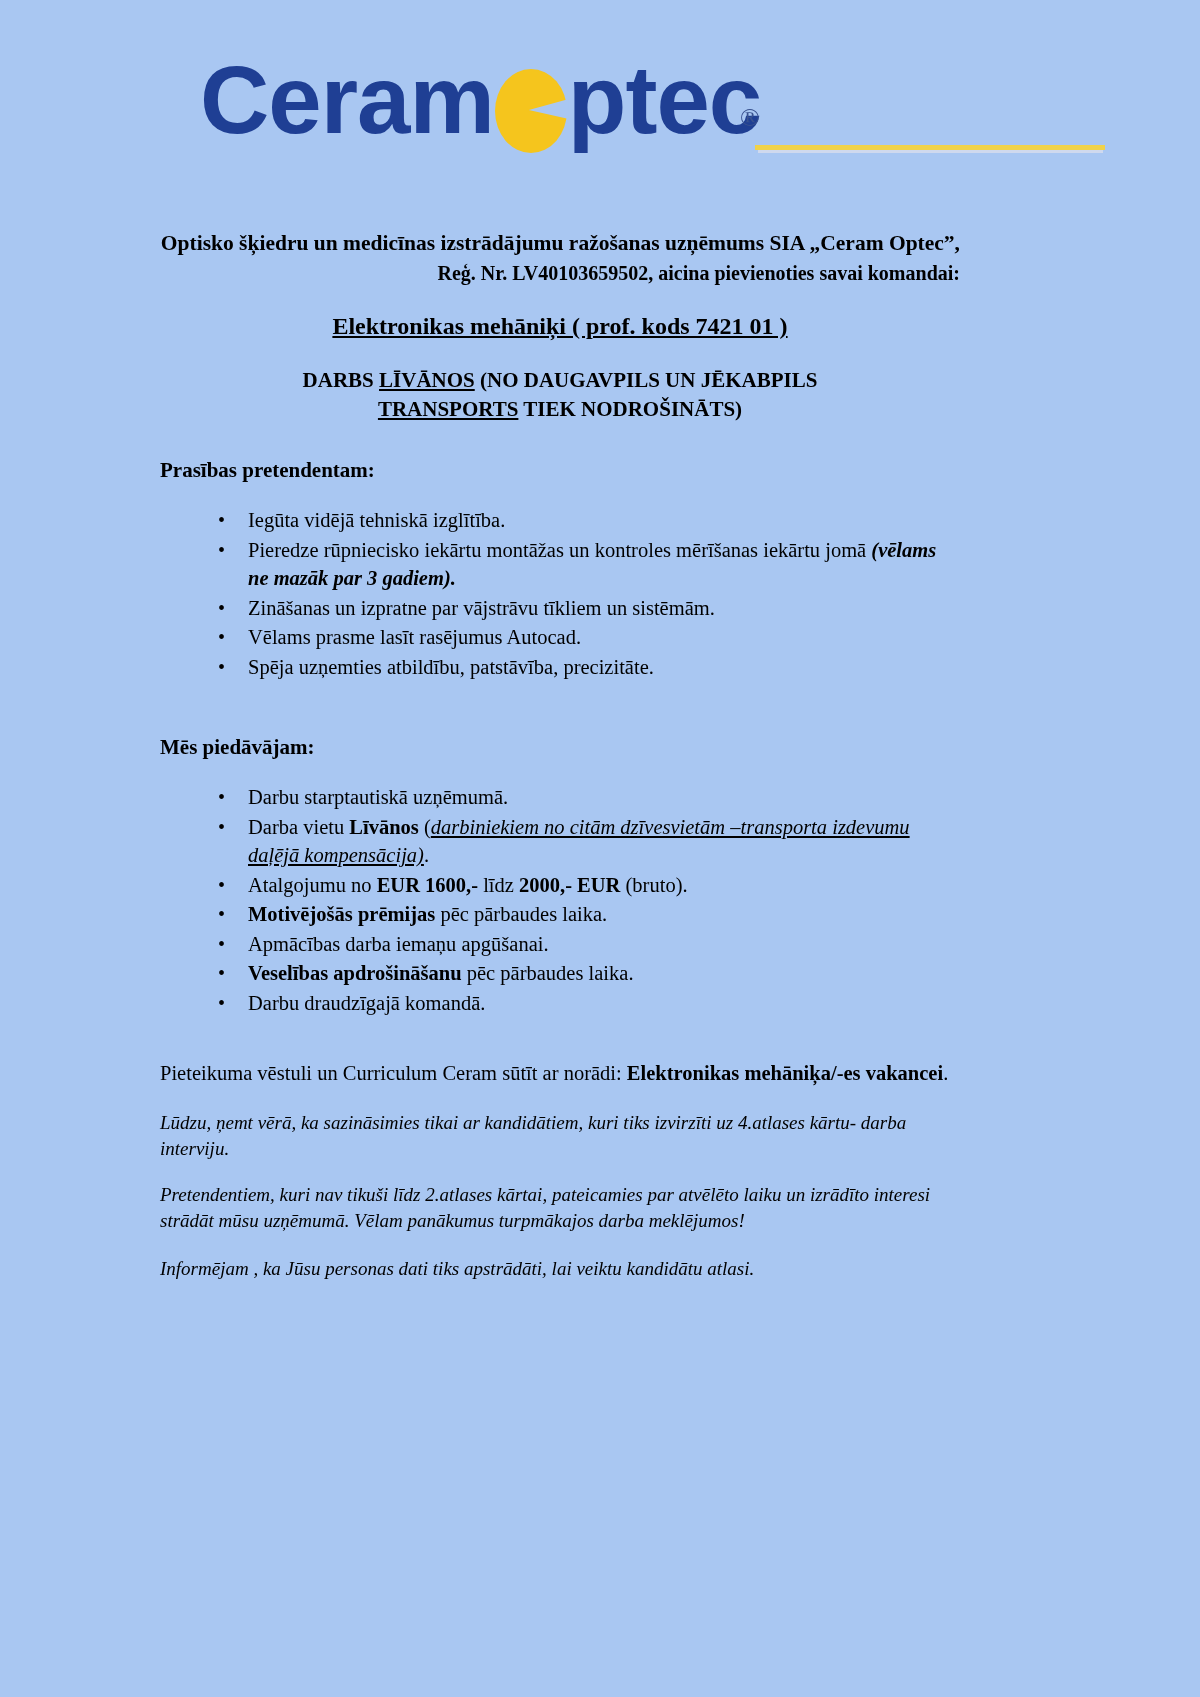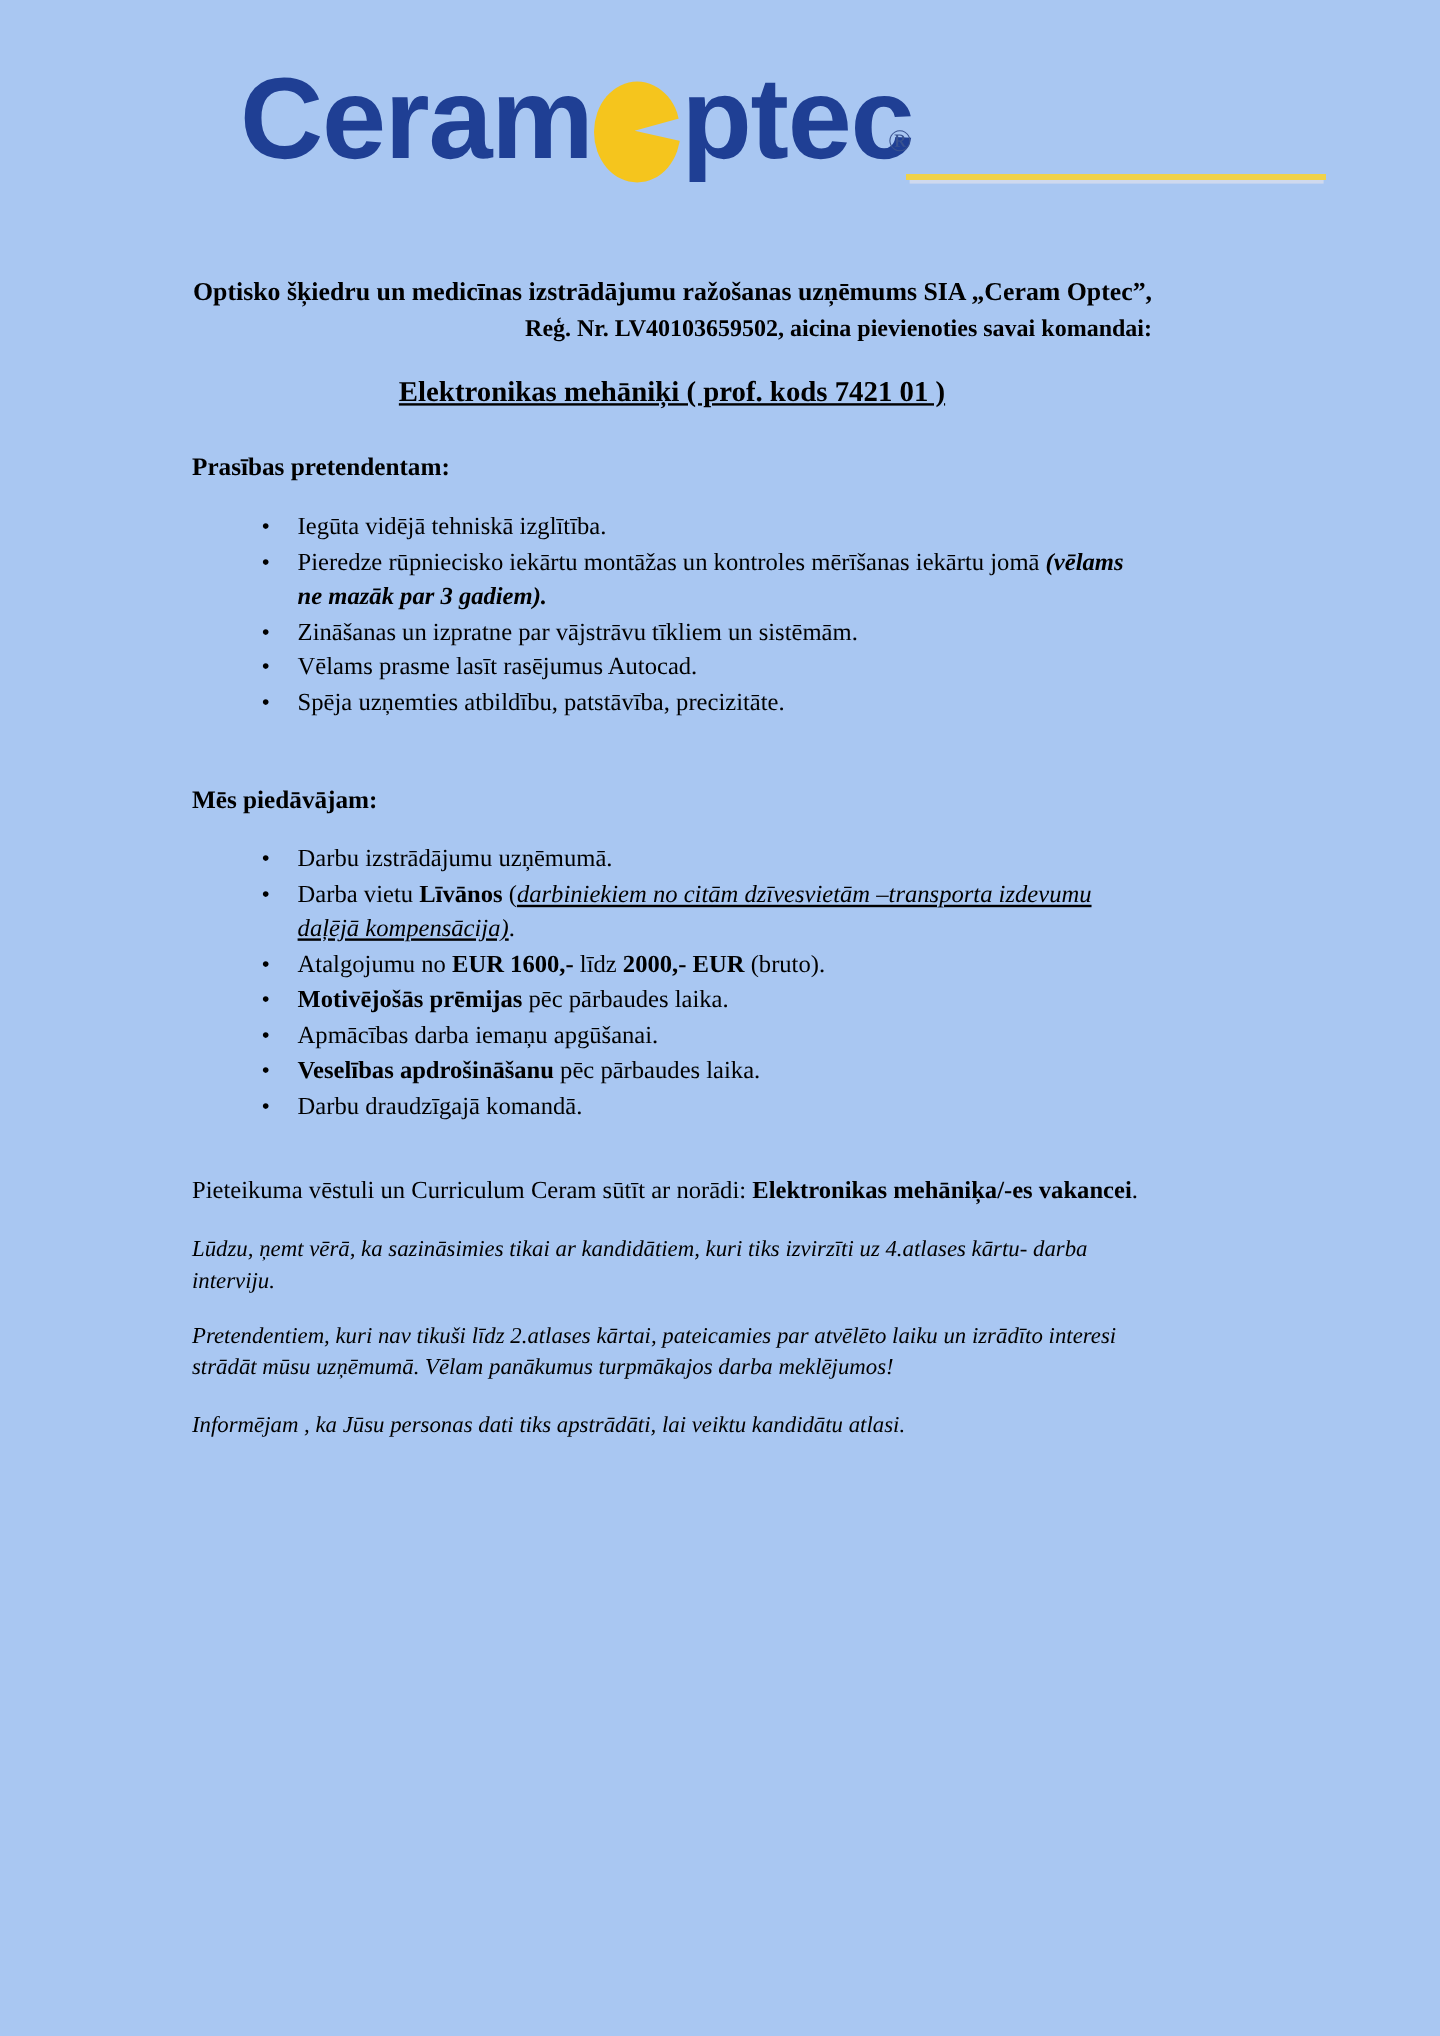--- a/index.html
+++ b/index.html
@@ -199,20 +199,24 @@
     <span class="logo-beam"></span>
     <span class="logo-beam2"></span>
   </div>
 
   <div class="content">
 
     <p class="intro"><span>Optisko šķiedru un medicīnas izstrādājumu ražošanas uzņēmums SIA „Ceram Optec”, </span><span class="reg">Reģ. Nr. LV40103659502, aicina pievienoties savai komandai:</span></p>
 
     <p class="job-title">Elektronikas mehāniķi  ( prof. kods 7421 01 )</p>
 
+    <p class="location">
+      <span>DARBS </span><span class="u">LĪVĀNOS</span><span> (NO DAUGAVPILS UN JĒKABPILS</span><br>
+      <span class="u">TRANSPORTS</span><span> TIEK NODROŠINĀTS)</span>
+    </p>
 
     <p class="section-head req">Prasības pretendentam:</p>
     <ul class="bullets">
       <li>
         <span class="dot">•</span>
         <span>Iegūta vidējā tehniskā izglītība.</span>
       </li>
       <li>
         <span class="dot">•</span>
         <span>Pieredze rūpniecisko iekārtu montāžas un  kontroles mērīšanas iekārtu jomā</span>
@@ -229,21 +233,21 @@
       <li>
         <span class="dot">•</span>
         <span>Spēja uzņemties atbildību, patstāvība, precizitāte.</span>
       </li>
     </ul>
 
     <p class="section-head offer">Mēs piedāvājam:</p>
     <ul class="bullets">
       <li>
         <span class="dot">•</span>
-        <span>Darbu izstrādājumu uzņēmumā.</span>
+        <span>Darbu starptautiskā uzņēmumā.</span>
       </li>
       <li>
         <span class="dot">•</span>
         <span>Darba vietu </span><span class="b">Līvānos</span><span> (</span><span class="iu">darbiniekiem no citām dzīvesvietām –transporta izdevumu daļējā kompensācija)</span><span>.</span>
       </li>
       <li>
         <span class="dot">•</span>
         <span>Atalgojumu no </span><span class="b">EUR 1600,-</span><span> līdz </span><span class="b">2000,- EUR</span><span> (bruto).</span>
       </li>
       <li>

